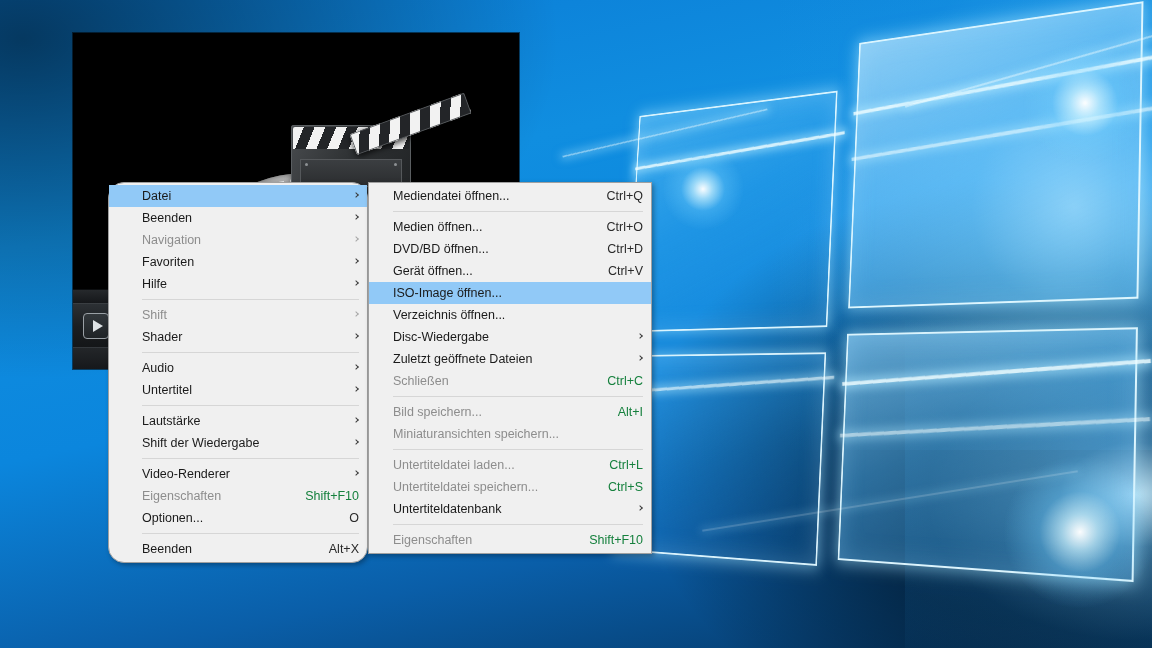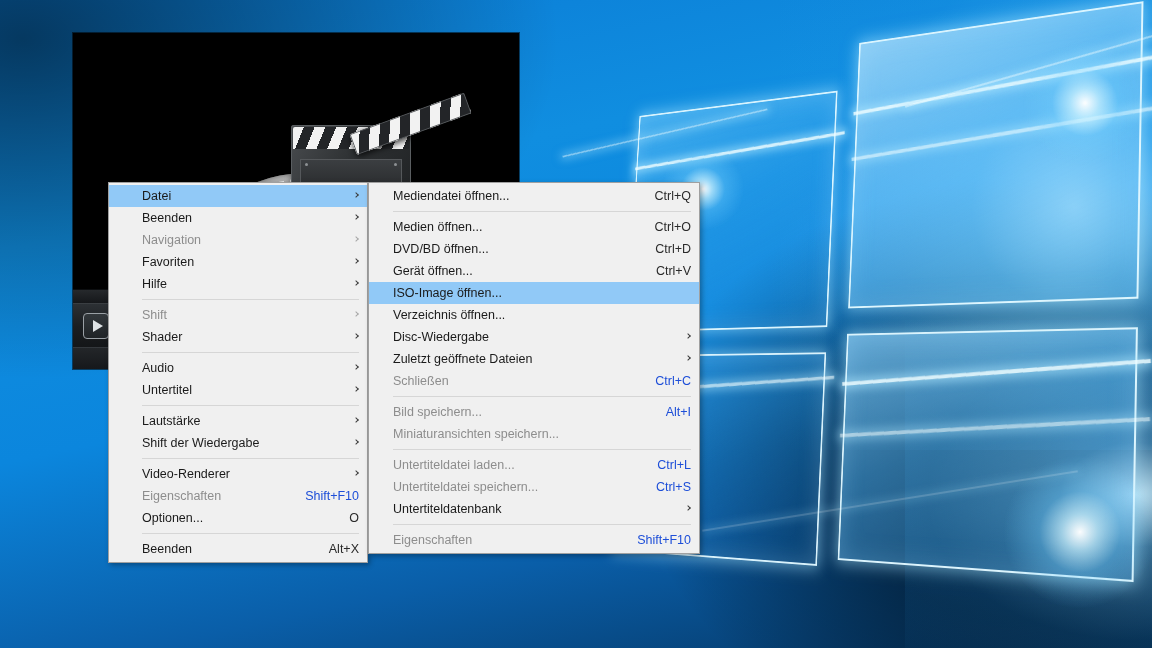--- a/index.html
+++ b/index.html
@@ -161,34 +161,34 @@
   .menu {
     position: absolute;
     background: #f0f0f0;
     border: 1px solid #a0a0a0;
     box-shadow: 2px 2px 5px rgba(0,0,0,0.32);
     padding: 2px 0;
     font-size: 12.5px;
     color: #1a1a1a;
     user-select: none;
   }
-  #menu-main { left: 108px; top: 182px; width: 260px; }
-  #menu-file { left: 368px; top: 182px; width: 332px; }
+  #menu-main { left: 108px; top: 182px; width: 260px; border-radius: 16px; }
+  #menu-file { left: 368px; top: 182px; width: 284px; }
 
   .mi {
     position: relative;
     height: 22px;
     display: flex; align-items: center;
     padding: 0 8px 0 33px;
     white-space: nowrap;
   }
   .mi .lbl { flex: 0 0 auto; }
   .mi .acc { margin-left: auto; padding-left: 22px; color: #2a2a2a; }
   .mi.disabled { color: #8d8d8d; }
-  .mi.disabled .acc { color: #1d4ed8; }
+  .mi.disabled .acc { color: #15803d; }
   .mi.bold .lbl { font-weight: 400; }
   .mi.sel { background: #91c9f7; }
   .mi .arrow {
     position: absolute; right: 9px; top: 50%;
     width: 4px; height: 4px; margin-top: -3px;
     border-right: 1.4px solid #3a3a3a; border-top: 1.4px solid #3a3a3a;
     transform: rotate(45deg);
   }
   .mi.disabled .arrow { border-color: #a6a6a6; }
   .sep { height: 1px; background: #d6d6d6; margin: 4px 8px 4px 33px; }

